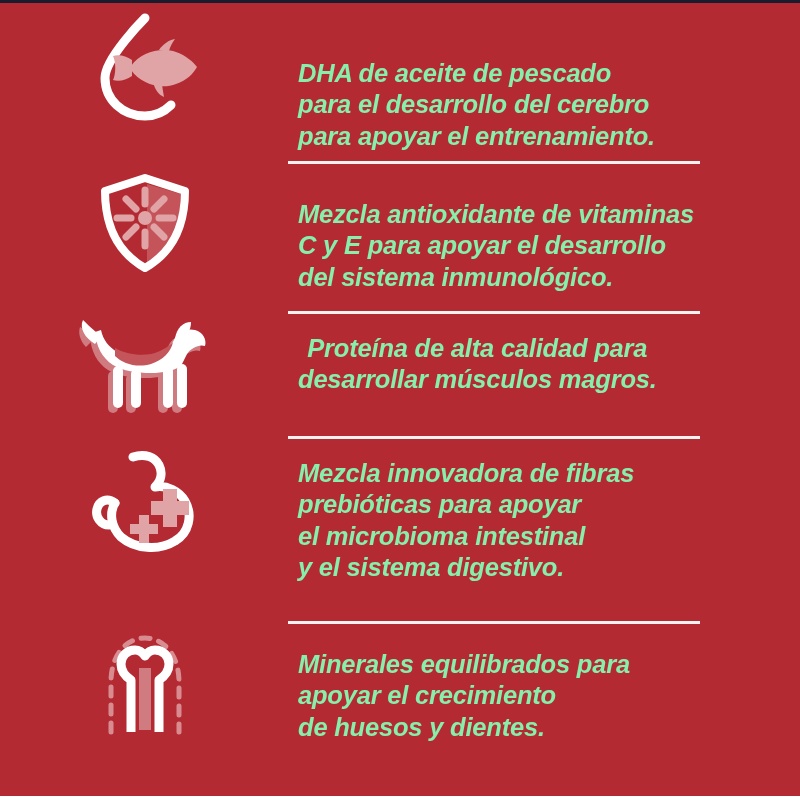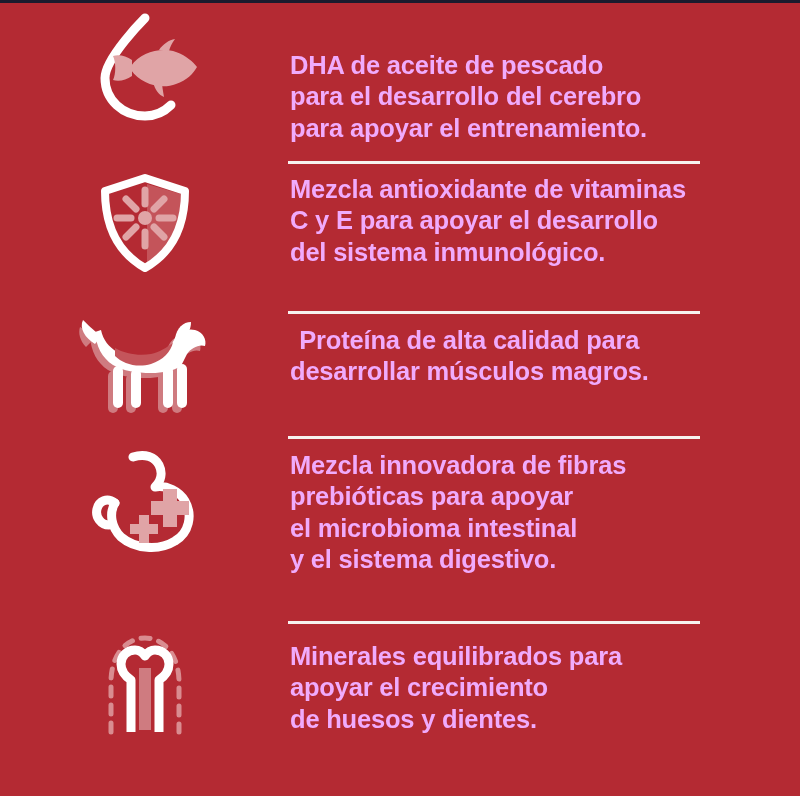--- a/index.html
+++ b/index.html
@@ -62,44 +62,45 @@
     display: block;
   }
   .text-cell {
     flex: 1 1 auto;
     padding-right: 40px;
     box-sizing: border-box;
     display: flex;
     align-items: flex-start;
   }
   .benefit-text {
-    color: #f0abfc;
+    color: #86efac;
     font-weight: bold;
     font-size: 25.5px;
     line-height: 1.235;
     letter-spacing: -0.2px;
     white-space: pre-line;
-    margin: 0;
+    margin: 8px;
+    font-style: italic;
   }
   .divider {
     position: absolute;
     left: 288px;
     right: 100px;
     height: 3px;
     background: #f7f2f0;
   }
   
   .row-1 { height: 160px; }
   .row-2 { height: 150px; }
   .row-3 { height: 125px; text-align: center; }
   .row-4 { height: 185px; }
   .row-5 { height: 172px; }
 
   .row-1 .text-cell { padding-top: 46px; }
-  .row-2 .text-cell { padding-top: 10px; }
+  .row-2 .text-cell { padding-top: 27px; }
   .row-3 .text-cell { padding-top: 11px; }
   .row-4 .text-cell { padding-top: 11px; }
   .row-5 .text-cell { padding-top: 17px; align-items: flex-end; }
 
   .row-1 .divider { bottom: 0px; }
   .row-2 .divider { bottom: 0px; }
   .row-3 .divider { bottom: 0px; }
   .row-4 .divider { bottom: 0px; }
 </style>
 </head>

